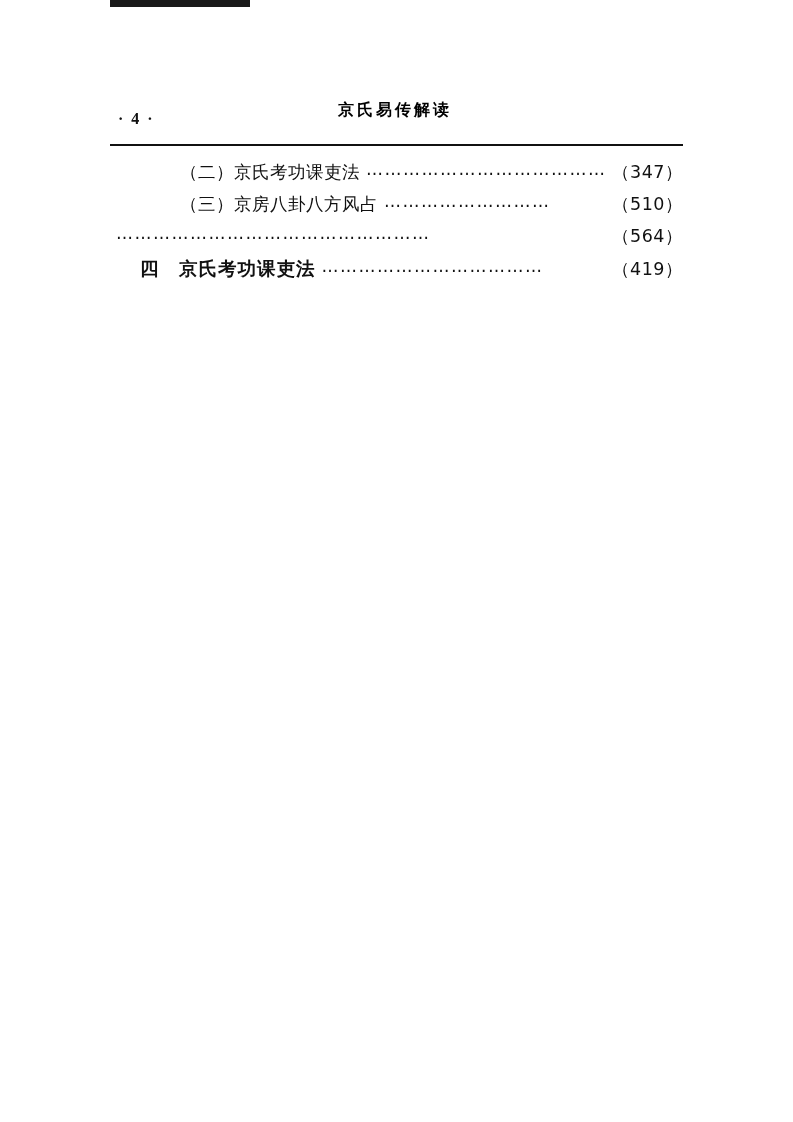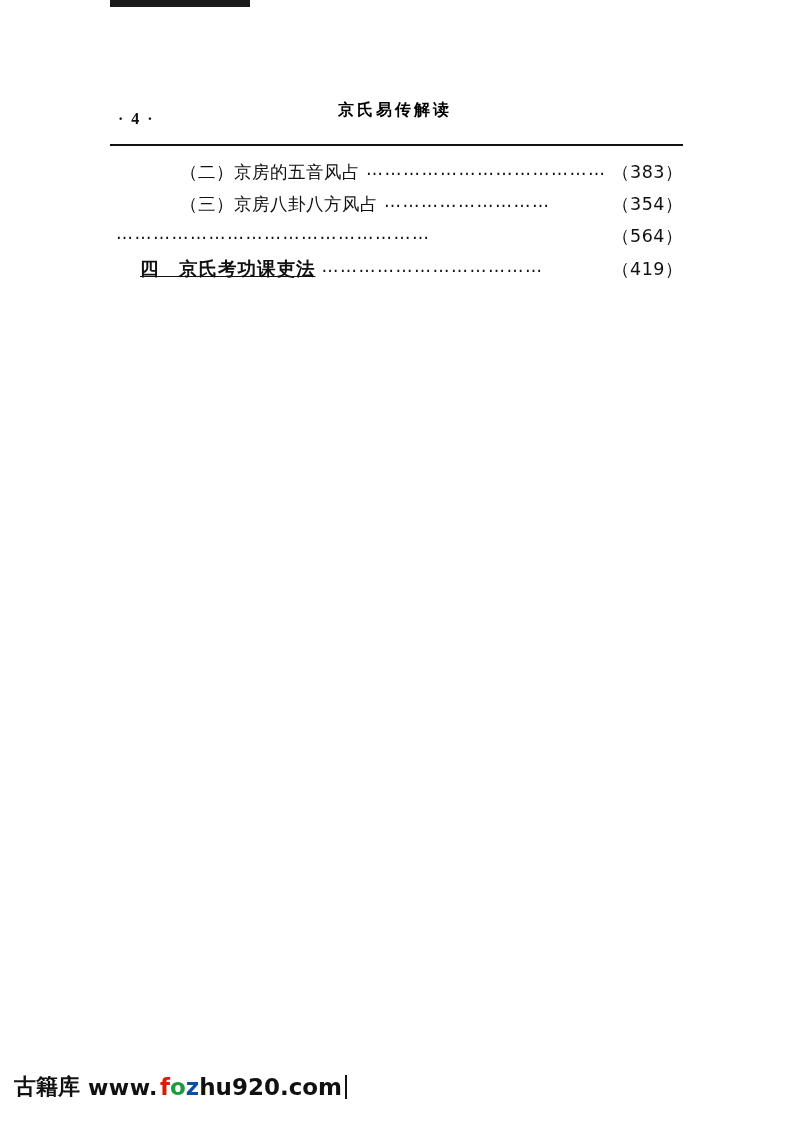--- a/index.html
+++ b/index.html
@@ -93,21 +93,20 @@
 
   .entry-label {
     font-family: "DejaVu Sans", "Liberation Sans", sans-serif;
     font-size: 17.5px;
     letter-spacing: 0.5px;
   }
   .entry-label.bold {
     font-weight: bold;
     font-size: 18.5px;
     letter-spacing: 1px;
-    text-decoration: underline;
   }
   .leaders {
     flex: 1 1 auto;
     overflow: hidden;
     margin: 0 4px 0 6px;
     position: relative;
     top: -3px;
     font-family: "DejaVu Sans", "Liberation Sans", sans-serif;
     font-size: 17px;
     letter-spacing: 1.5px;
@@ -174,44 +173,38 @@
   <div class="header">
     <div class="folio">· 4 ·</div>
     <div class="book-title">京氏易传解读</div>
   </div>
 
   <div class="rule"></div>
 
   <div class="toc">
 
     <div class="toc-row">
-      <span class="entry-label indent-1">（二）京房的五音风占</span>
+      <span class="entry-label indent-1">（二）京氏考功课吏法</span>
       <span class="leaders">……………………………………</span>
-      <span class="page-num">（383）</span>
+      <span class="page-num">（347）</span>
     </div>
 
     <div class="toc-row">
       <span class="entry-label indent-1">（三）京房八卦八方风占</span>
       <span class="leaders">………………………</span>
-      <span class="page-num">（354）</span>
+      <span class="page-num">（510）</span>
     </div>
 
     <div class="toc-row">
       <span class="leaders">……………………………………………</span>
       <span class="page-num">（564）</span>
     </div>
 
     <div class="toc-row">
       <span class="entry-label bold indent-0">四　京氏考功课吏法</span>
       <span class="leaders">………………………………</span>
       <span class="page-num">（419）</span>
     </div>
 
   </div>
 
-  <div class="footer">
-    <span class="wm-cn">古籍库</span>
-    <span class="wm-www">www.</span>
-    <span class="wm-brand"><span class="c1">f</span><span class="c2">o</span><span class="c3">z</span><span class="c4">hu920.com</span></span>
-    <span class="wm-bar"></span>
-  </div>
 
 </div>
 
 </body></html>

